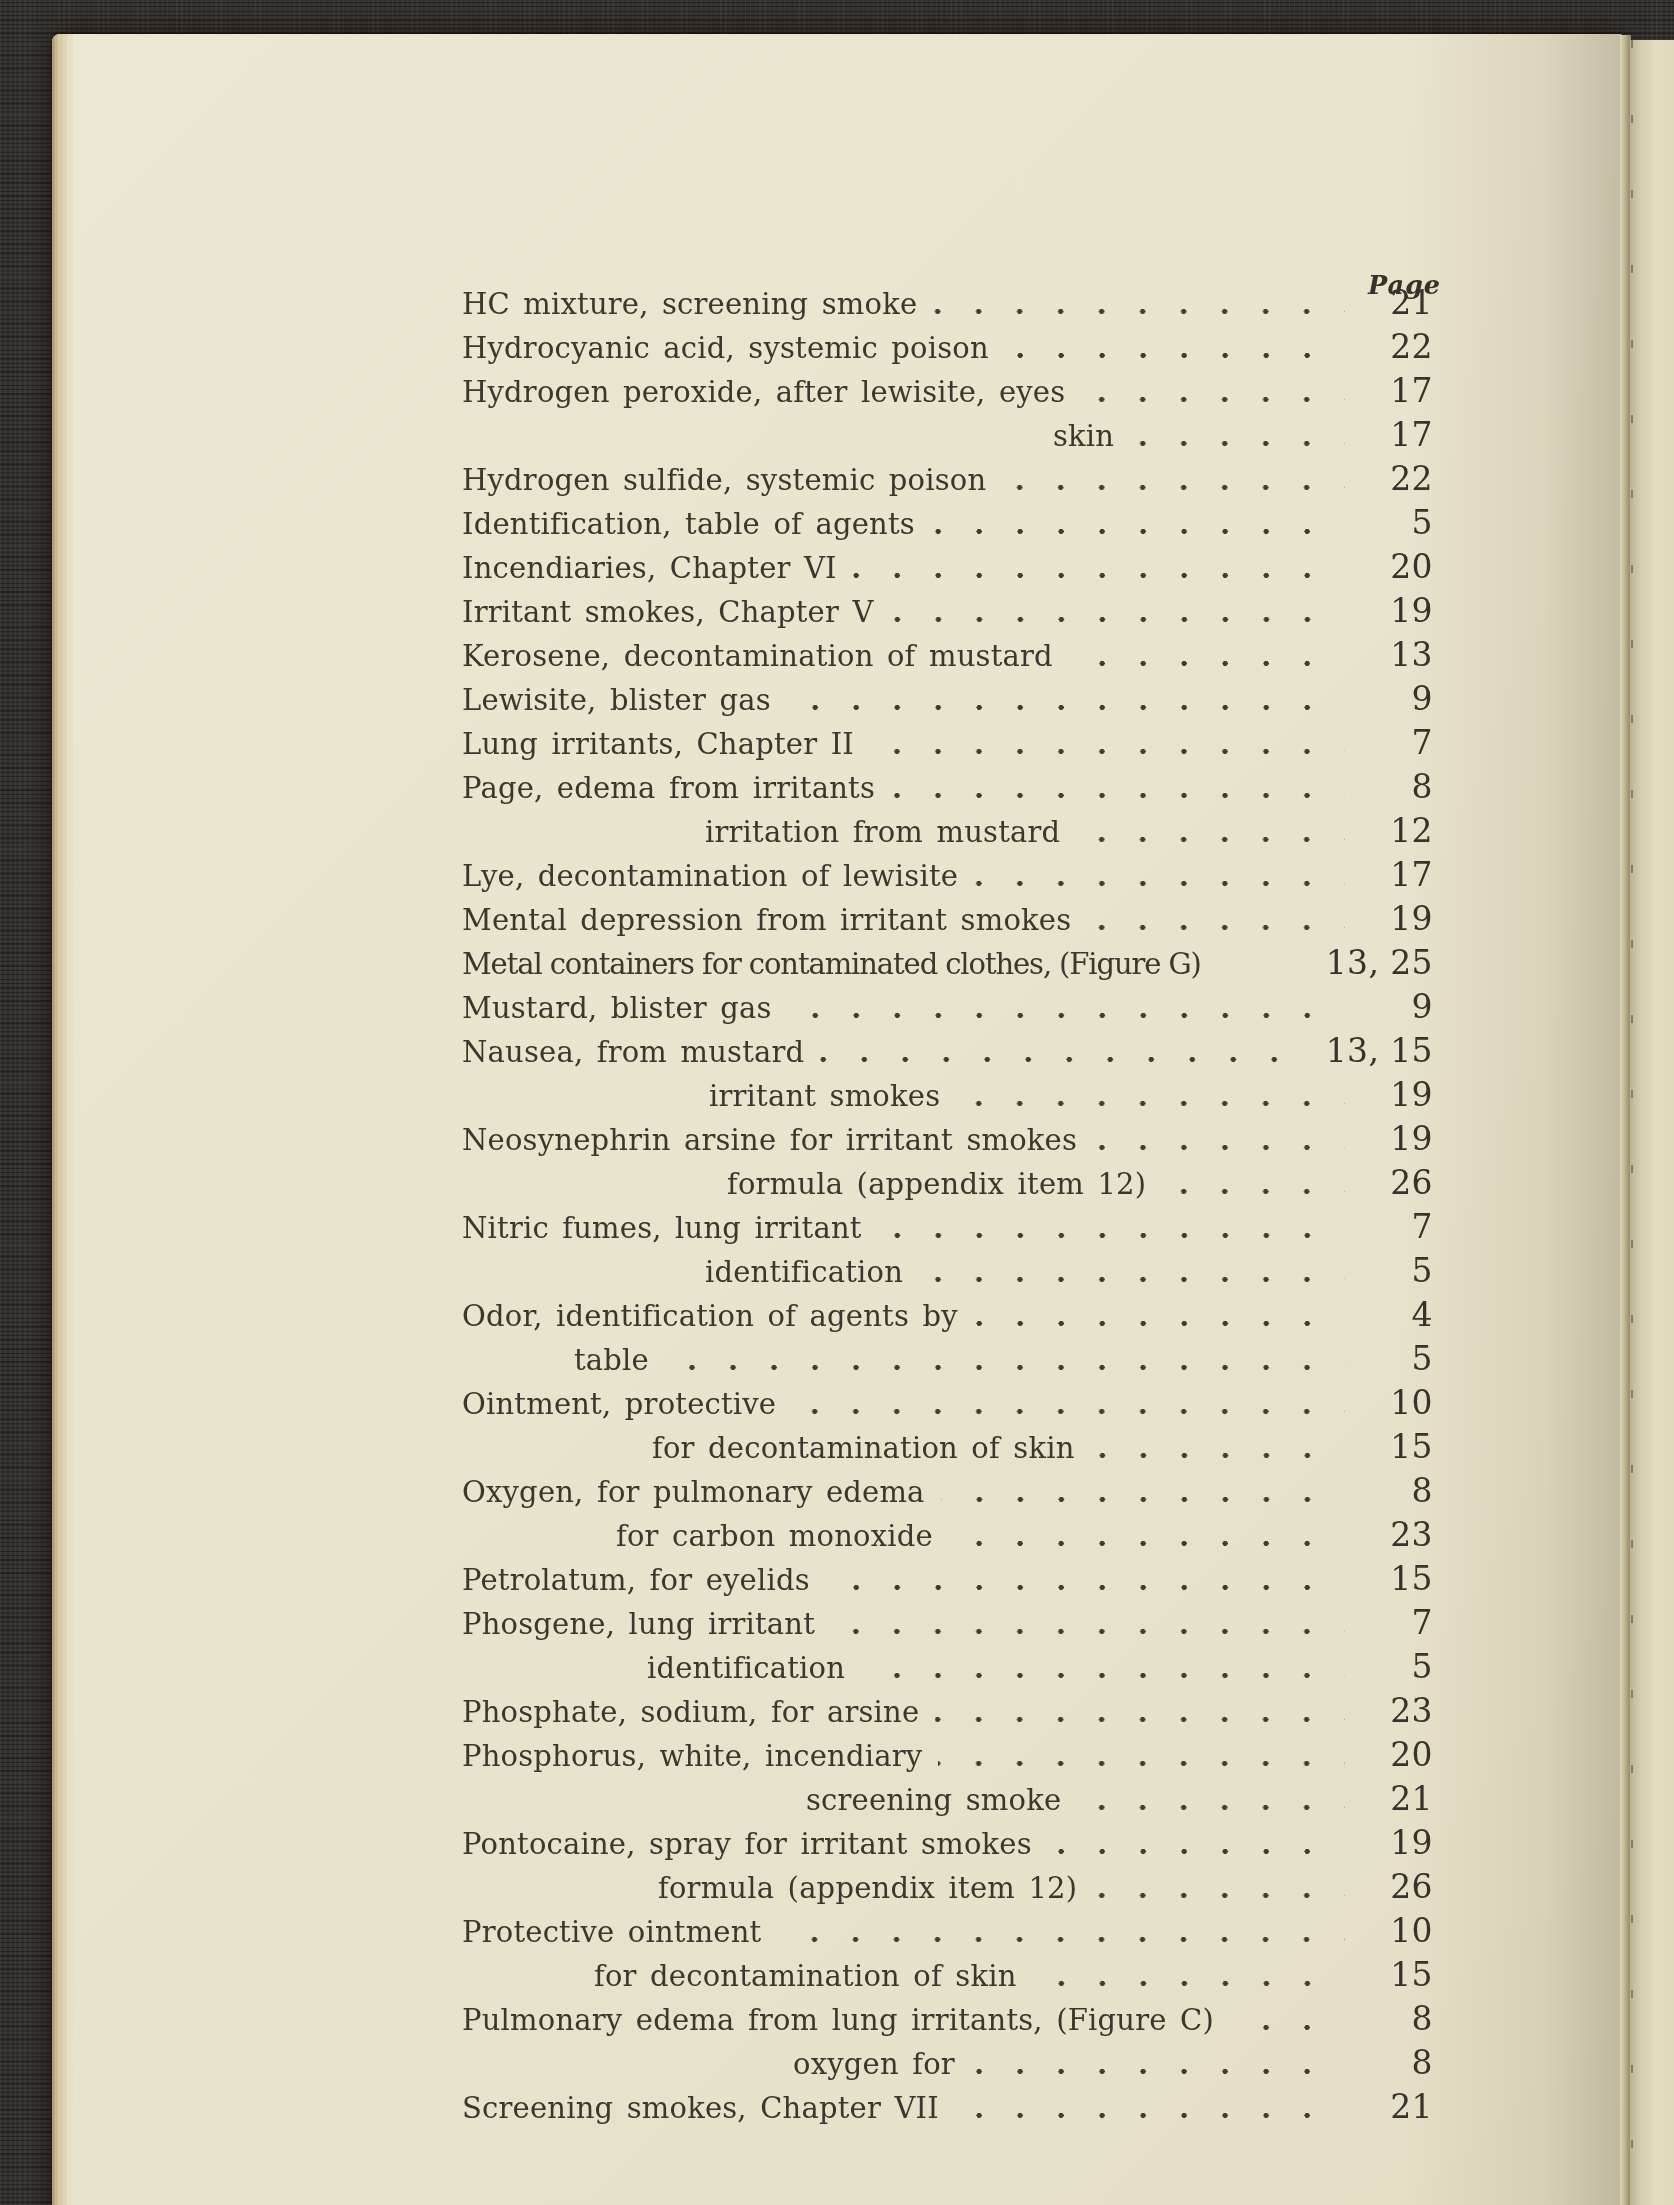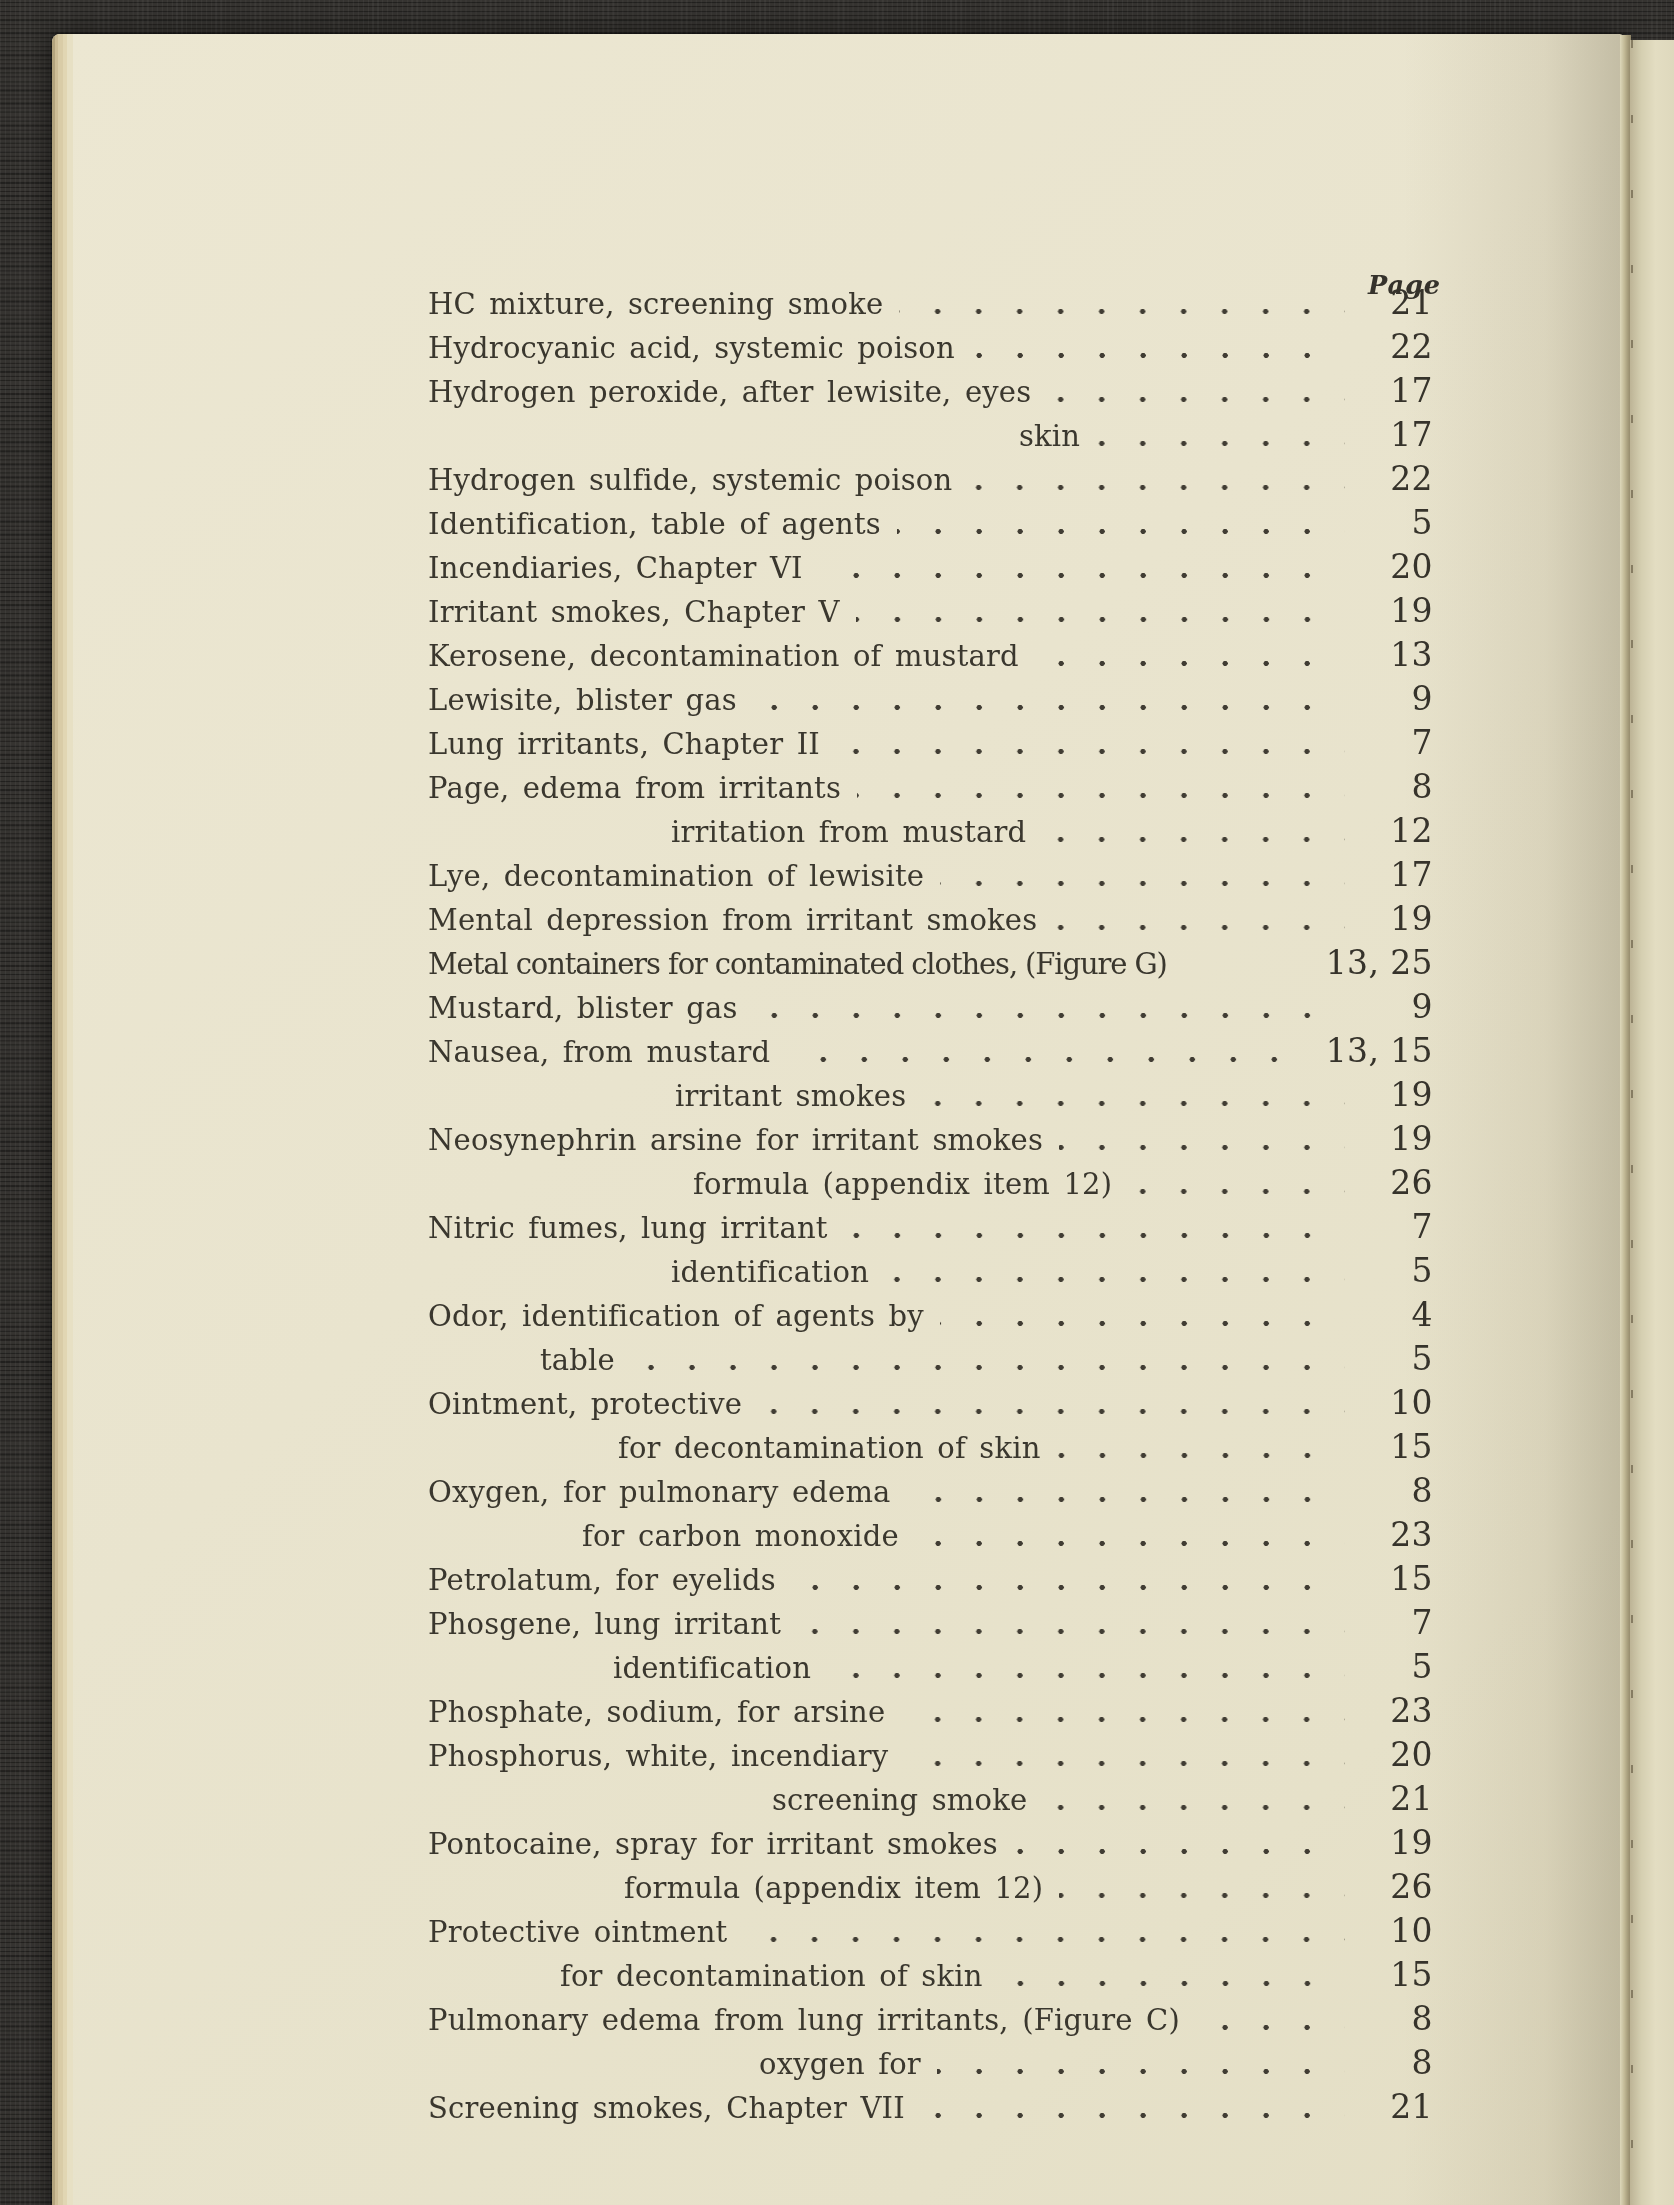--- a/index.html
+++ b/index.html
@@ -27,21 +27,21 @@
     background:linear-gradient(to right,
       #b3a47e 0 2.6px, #cdbd96 2.6px 6.2px, #d9cca7 6.2px 10.6px,
       #e1d6b3 10.6px 15px, #e7e0c4 15px 21px);
   }
   .header{
     position:absolute;top:219px;right:182px;
     font-size:25.6px;font-style:italic;font-weight:bold;
     color:#35322b;letter-spacing:0.9px;margin-top:17px;
   }
   .list{position:absolute;top:249px;left:376px;right:190px;}
-  .row{display:flex;align-items:baseline;height:44px;white-space:nowrap;}
+  .row{display:flex;align-items:baseline;height:44px;white-space:nowrap;margin-left:34px;}
   .txt{font-size:29px;color:#3a372e;word-spacing:4px;letter-spacing:0.2px;}
   .row.tight .txt{letter-spacing:-1.1px;word-spacing:0px;}
   .leader{
     flex:1 1 auto;min-width:0;height:5.3px;margin:0 13.2px 0 16px;
     background-image:radial-gradient(circle at 3.1px 2.6px, #403c33 2.4px, rgba(0,0,0,0) 2.9px);
     background-size:41px 5.3px;background-repeat:repeat-x;background-position:right center;
   }
   .row.no-leader .leader{background:none;margin:0 5.3px;}
   .pg{font-size:33px;color:#36332b;min-width:75px;text-align:right;letter-spacing:0.4px;}
   .crease{

